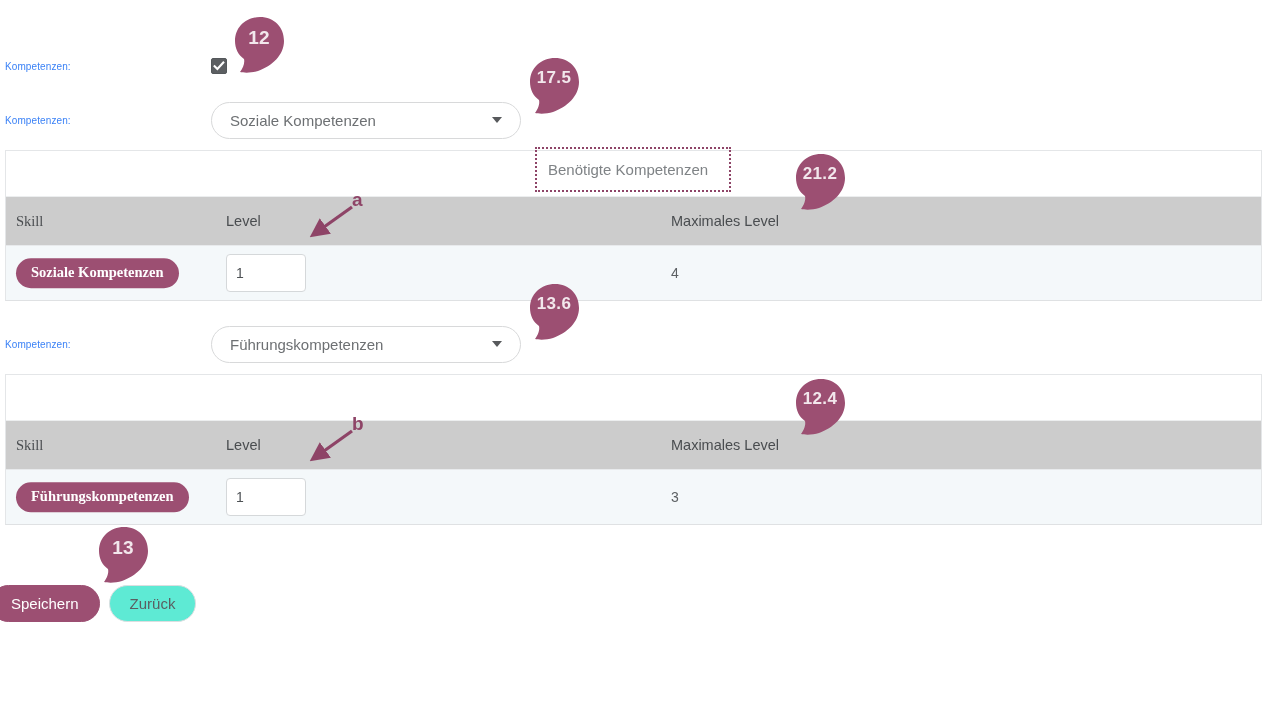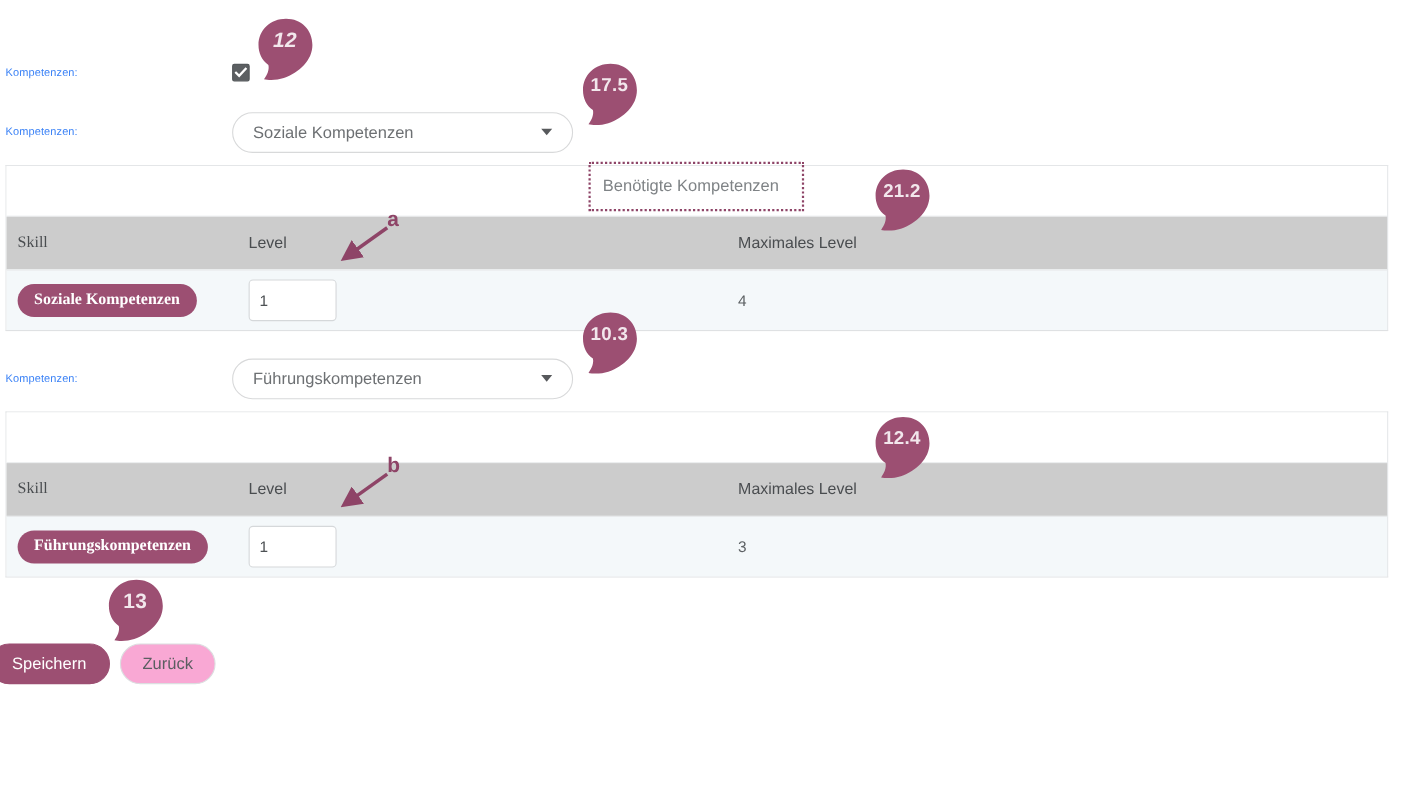--- a/index.html
+++ b/index.html
@@ -164,21 +164,21 @@
     padding: 0 20px;
     cursor: pointer;
     white-space: nowrap;
   }
   .btn-primary {
     background: #9c4f72;
     color: #ffffff;
     border: 1px solid #9c4f72;
   }
   .btn-secondary {
-    background: #f9a8d4;
+    background: #5eead4;
     color: #5b5e61;
     border: 1px solid #dcdee0;
   }
 
   
   .overlay {
     position: absolute;
     inset: 0;
     pointer-events: none;
   }
@@ -291,21 +291,21 @@
     </div>
   </div>
 
   <div style="position:absolute; left:-10px; top:585px; display:flex; gap:9px; align-items:center;">
     <button class="btn btn-primary">Speichern</button>
     <button class="btn btn-secondary">Zurück</button>
   </div>
 
   <div class="overlay">
 
-    <div class="pin" style="left:232px; top:16px;font-style:italic;">
+    <div class="pin" style="left:232px; top:16px;">
       <svg viewBox="0 0 54 58">
         <path d="M28 1 C42 1 52 11 52 25 C52 39 40 50 26 55 C20 57 12 57 8 56 C11 52 13 47 12 43 C6 39 3 32 3 25 C3 11 14 1 28 1 Z" fill="#9c4f72"></path>
       </svg>
       <span class="pin-label">12</span>
     </div>
 
     <div class="pin" style="left:527px; top:57px;">
       <svg viewBox="0 0 54 58">
         <path d="M28 1 C42 1 52 11 52 25 C52 39 40 50 26 55 C20 57 12 57 8 56 C11 52 13 47 12 43 C6 39 3 32 3 25 C3 11 14 1 28 1 Z" fill="#9c4f72"></path>
       </svg>
@@ -316,21 +316,21 @@
       <svg viewBox="0 0 54 58">
         <path d="M28 1 C42 1 52 11 52 25 C52 39 40 50 26 55 C20 57 12 57 8 56 C11 52 13 47 12 43 C6 39 3 32 3 25 C3 11 14 1 28 1 Z" fill="#9c4f72"></path>
       </svg>
       <span class="pin-label small">21.2</span>
     </div>
 
     <div class="pin" style="left:527px; top:283px;">
       <svg viewBox="0 0 54 58">
         <path d="M28 1 C42 1 52 11 52 25 C52 39 40 50 26 55 C20 57 12 57 8 56 C11 52 13 47 12 43 C6 39 3 32 3 25 C3 11 14 1 28 1 Z" fill="#9c4f72"></path>
       </svg>
-      <span class="pin-label small">10.3</span>
+      <span class="pin-label small">13.6</span>
     </div>
 
     <div class="pin" style="left:793px; top:378px;">
       <svg viewBox="0 0 54 58">
         <path d="M28 1 C42 1 52 11 52 25 C52 39 40 50 26 55 C20 57 12 57 8 56 C11 52 13 47 12 43 C6 39 3 32 3 25 C3 11 14 1 28 1 Z" fill="#9c4f72"></path>
       </svg>
       <span class="pin-label small">12.4</span>
     </div>
 
     <div class="pin" style="left:96px; top:526px;">

